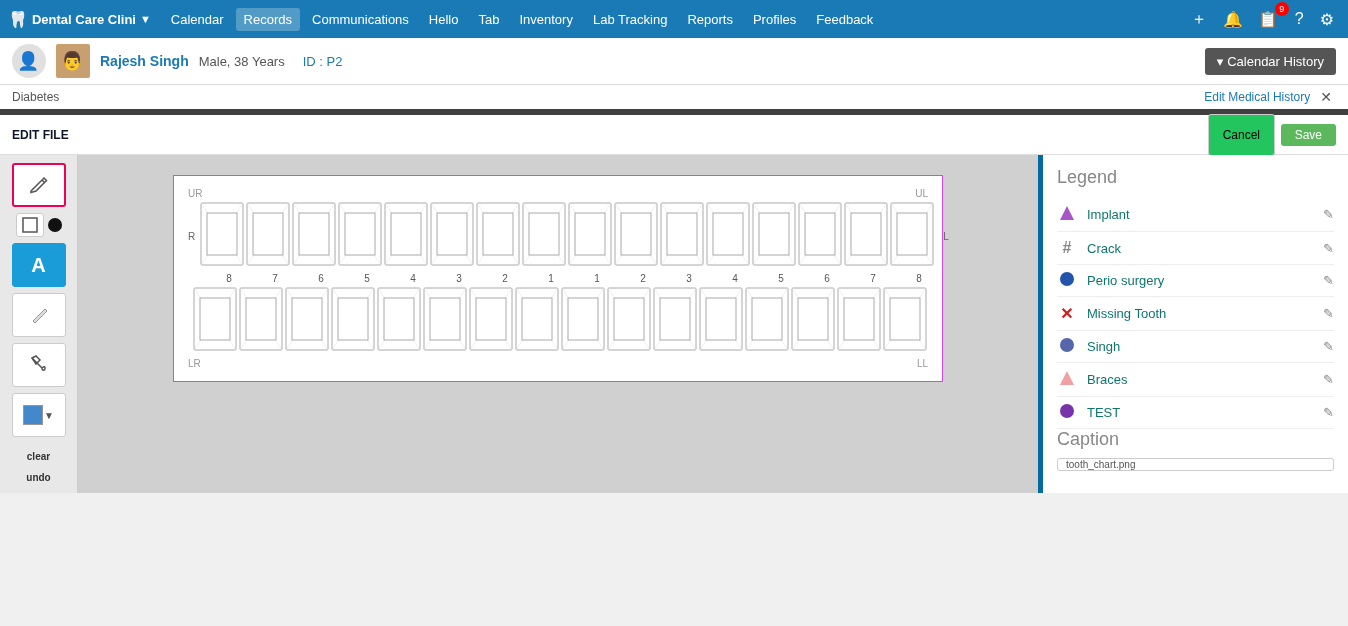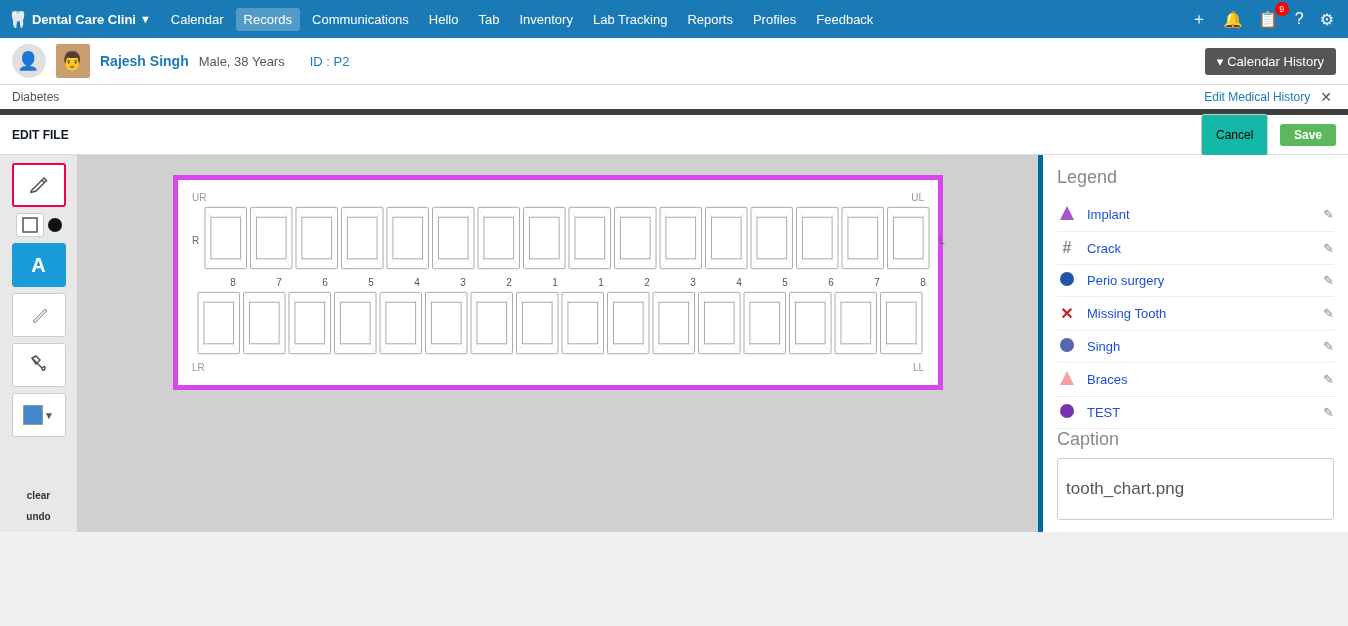--- a/index.html
+++ b/index.html
@@ -79,21 +79,21 @@
       background: white;
       border-bottom: 1px solid #ddd;
       padding: 6px 12px;
       display: flex;
       align-items: center;
       gap: 10px;
       min-height: 46px;
     }
     .patient-name { font-weight: bold; color: #1a7ab5; font-size: 14px; }
     .patient-meta { color: #555; font-size: 13px; }
-    .patient-id { color: #1a7ab5; font-size: 13px; margin-left: 15px; }
+    .patient-id { color: #1a7ab5; font-size: 13px; margin-left: 8px; }
     .patient-bar .spacer { flex: 1; }
     .med-history-btn {
       background: #555;
       color: white;
       border: none;
       border-radius: 3px;
       padding: 6px 12px;
       font-size: 13px;
       cursor: pointer;
       display: flex;
@@ -126,37 +126,36 @@
       background: white;
       border-bottom: 1px solid #ddd;
       padding: 6px 12px;
       display: flex;
       align-items: center;
       justify-content: space-between;
       height: 40px;
     }
     .edit-file-label { font-size: 12px; color: #0f172a; font-weight: bold; text-transform: uppercase; }
     .btn-cancel {
-      background: #14b8a6;
+      background: #22c55e;
       border: 1px solid #ccc;
       border-radius: 3px;
       padding: 13px 14px;
       font-size: 12px;
       cursor: pointer;
     }
     .btn-save {
       background: #5cb85c;
       color: white;
       border: none;
       border-radius: 3px;
       padding: 4px 14px;
       font-size: 12px;
       cursor: pointer;
-      margin-left: 8px;
-      font-weight: bold;
+      margin-left: 2px;
     }
 
     
     .content-area {
       display: flex;
       flex: 1;
       overflow: hidden;
     }
 
     
@@ -210,21 +209,21 @@
       display: flex;
       align-items: flex-start;
       justify-content: center;
       padding: 20px;
       overflow: hidden;
     }
     .tooth-chart {
       background: white;
       width: 770px;
       padding: 10px 14px;
-      border: 5px solid #d946ef;
+      border: 1px solid #d946ef;
     }
     .tooth-row {
       display: flex;
       align-items: center;
       gap: 1px;
       width: 100%;
       justify-content: center;
     }
     .chart-label-row {
       display: flex;
@@ -256,21 +255,21 @@
       justify-content: space-between;
       padding: 7px 0;
       border-bottom: 1px solid #eee;
     }
     .legend-left {
       display: flex;
       align-items: center;
       gap: 10px;
     }
     .legend-icon { width: 20px; text-align: center; font-size: 14px; }
-    .legend-label { font-size: 13px; color: #1d4ed8; text-align: center; }
+    .legend-label { font-size: 13px; color: #0f766e; text-align: center; }
     .legend-edit-btn {
       background: none;
       border: none;
       color: #888;
       cursor: pointer;
       font-size: 13px;
     }
     .add-new-link {
       color: #1a7ab5;
       font-size: 13px;
@@ -281,22 +280,22 @@
     .caption-title {
       font-size: 18px;
       color: #888;
       margin-bottom: 8px;
       font-weight: 300;
     }
     .caption-input {
       width: 100%;
       border: 1px solid #ccc;
       border-radius: 3px;
-      padding: 20px 8px;
-      font-size: 17px;
+      padding: 0 8px;
+      font-size: 10px;
       color: #555;
       outline: none;
     }
 
     
     .right-panel::-webkit-scrollbar { width: 8px; }
     .right-panel::-webkit-scrollbar-track { background: #f0f0f0; }
     .right-panel::-webkit-scrollbar-thumb { background: #bbb; border-radius: 4px; }
     .dot-blue { width: 14px; height: 14px; background: #2255aa; border-radius: 50%; }
     .dot-gray { width: 14px; height: 14px; background: #5566aa; border-radius: 50%; }

